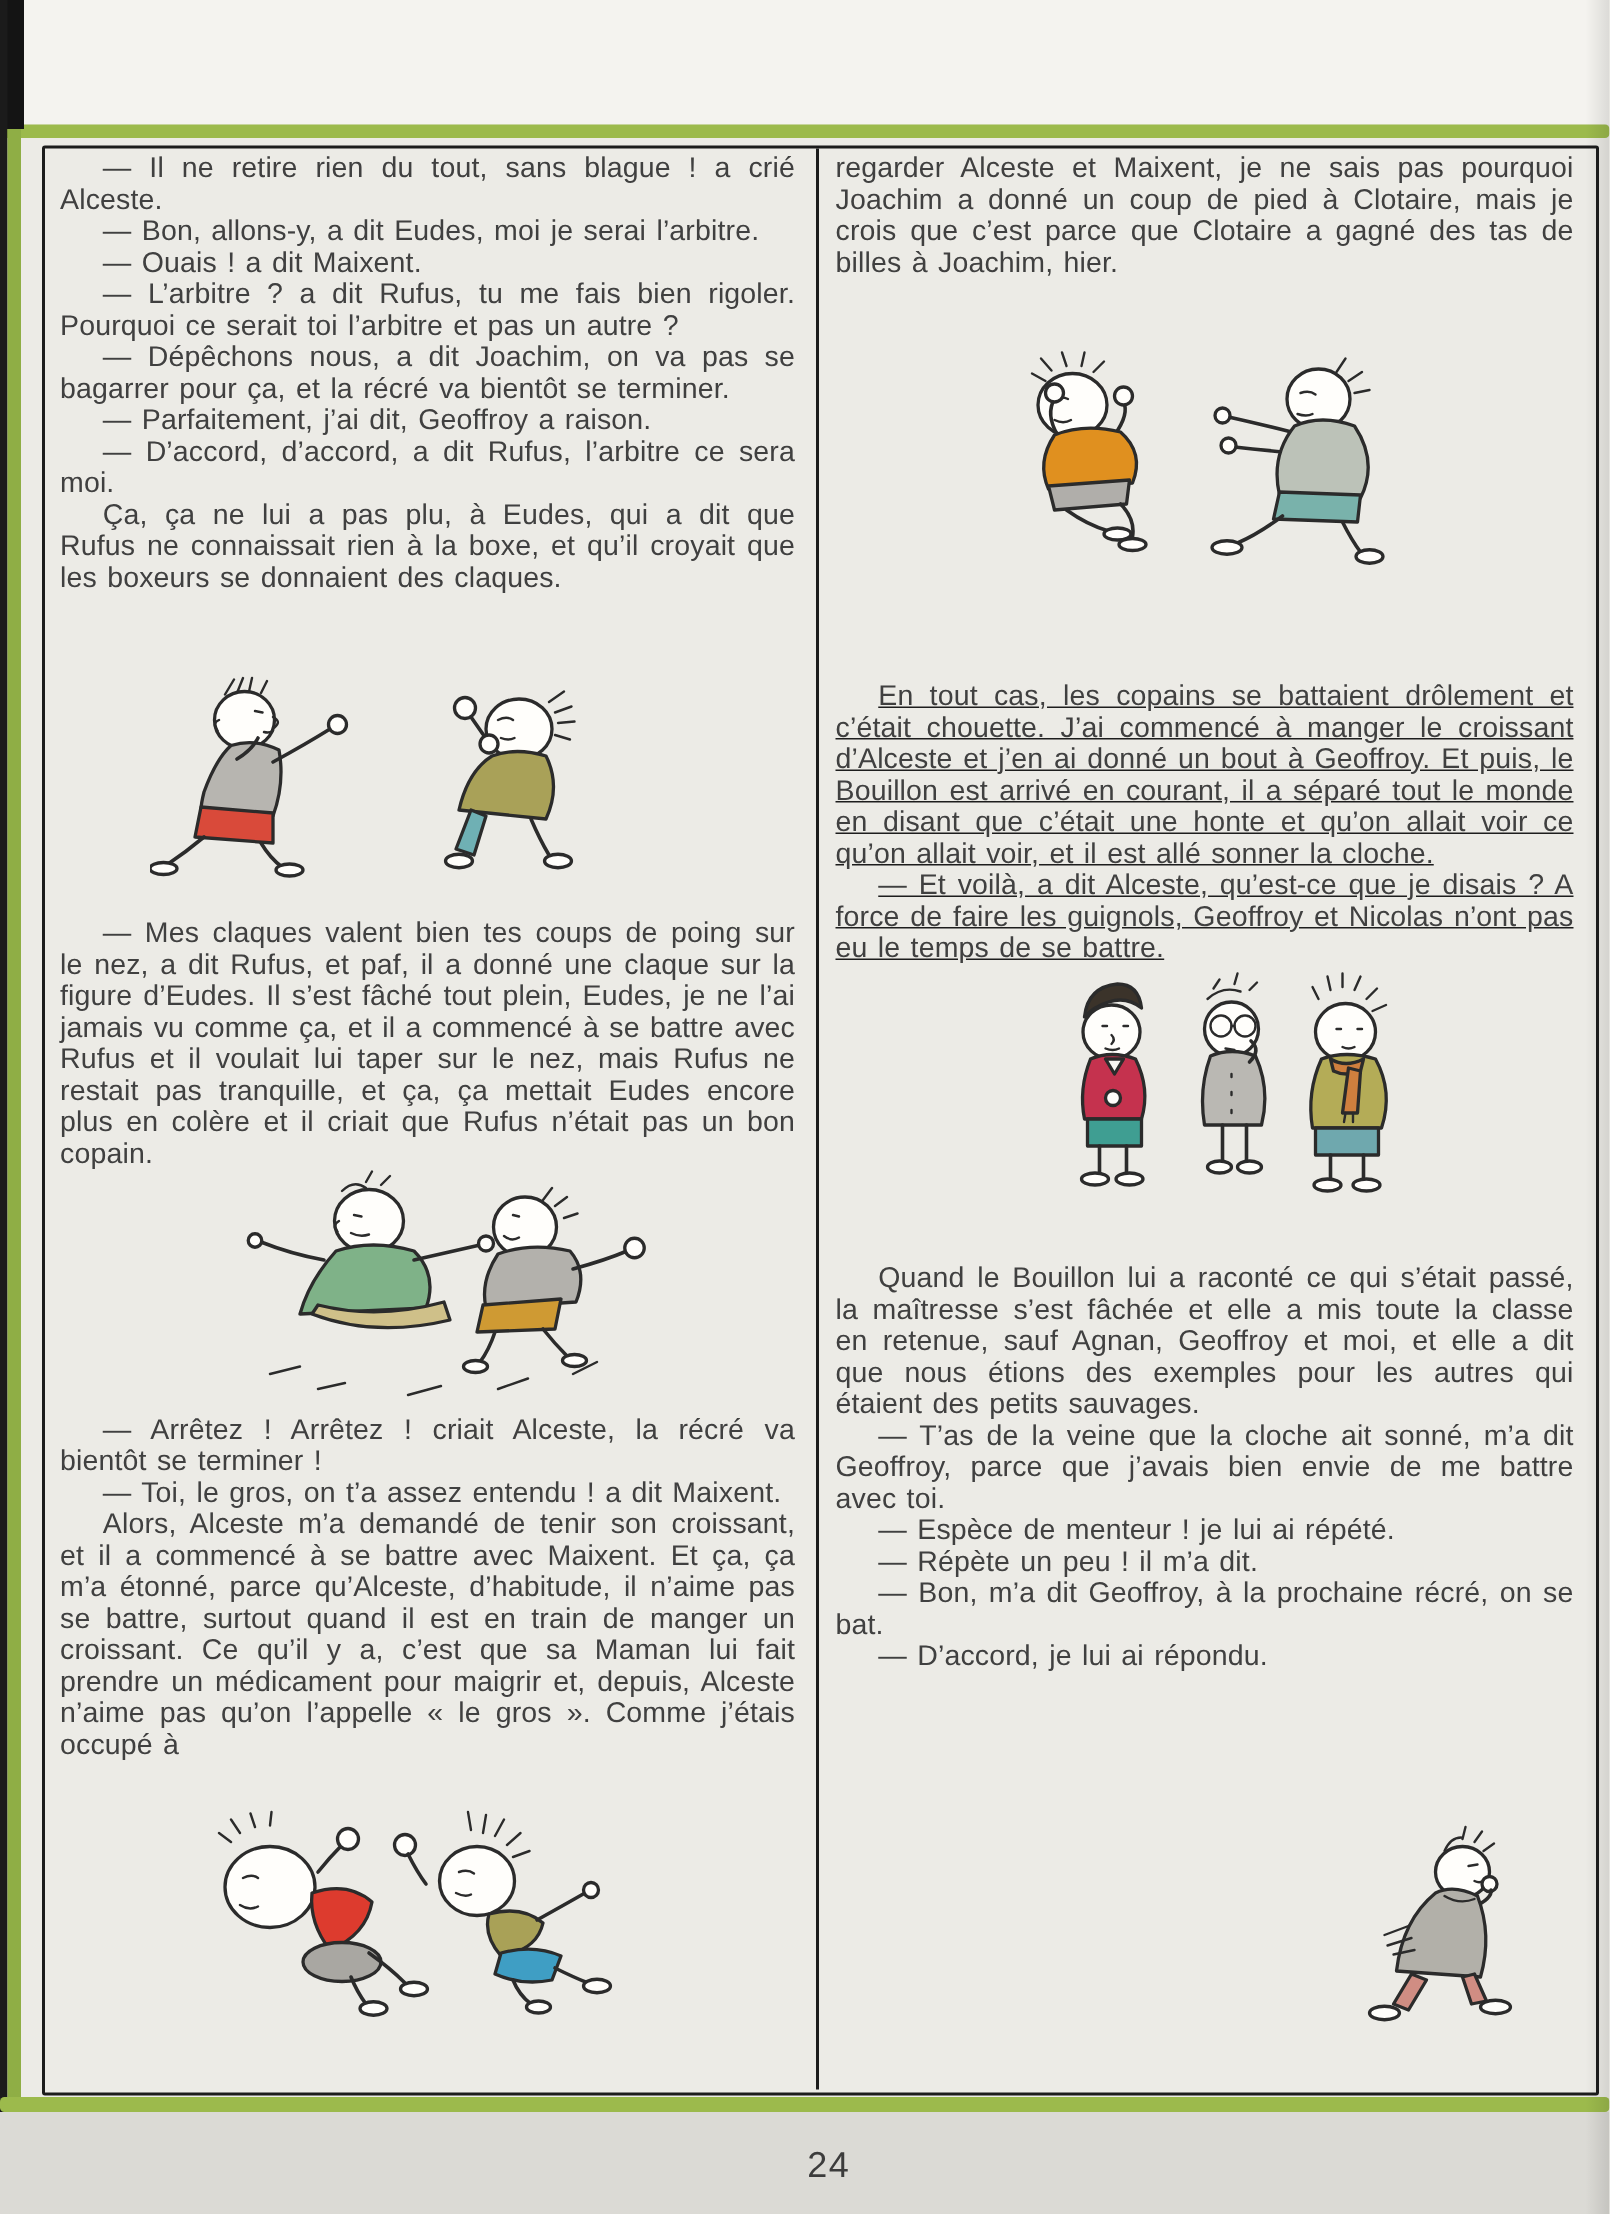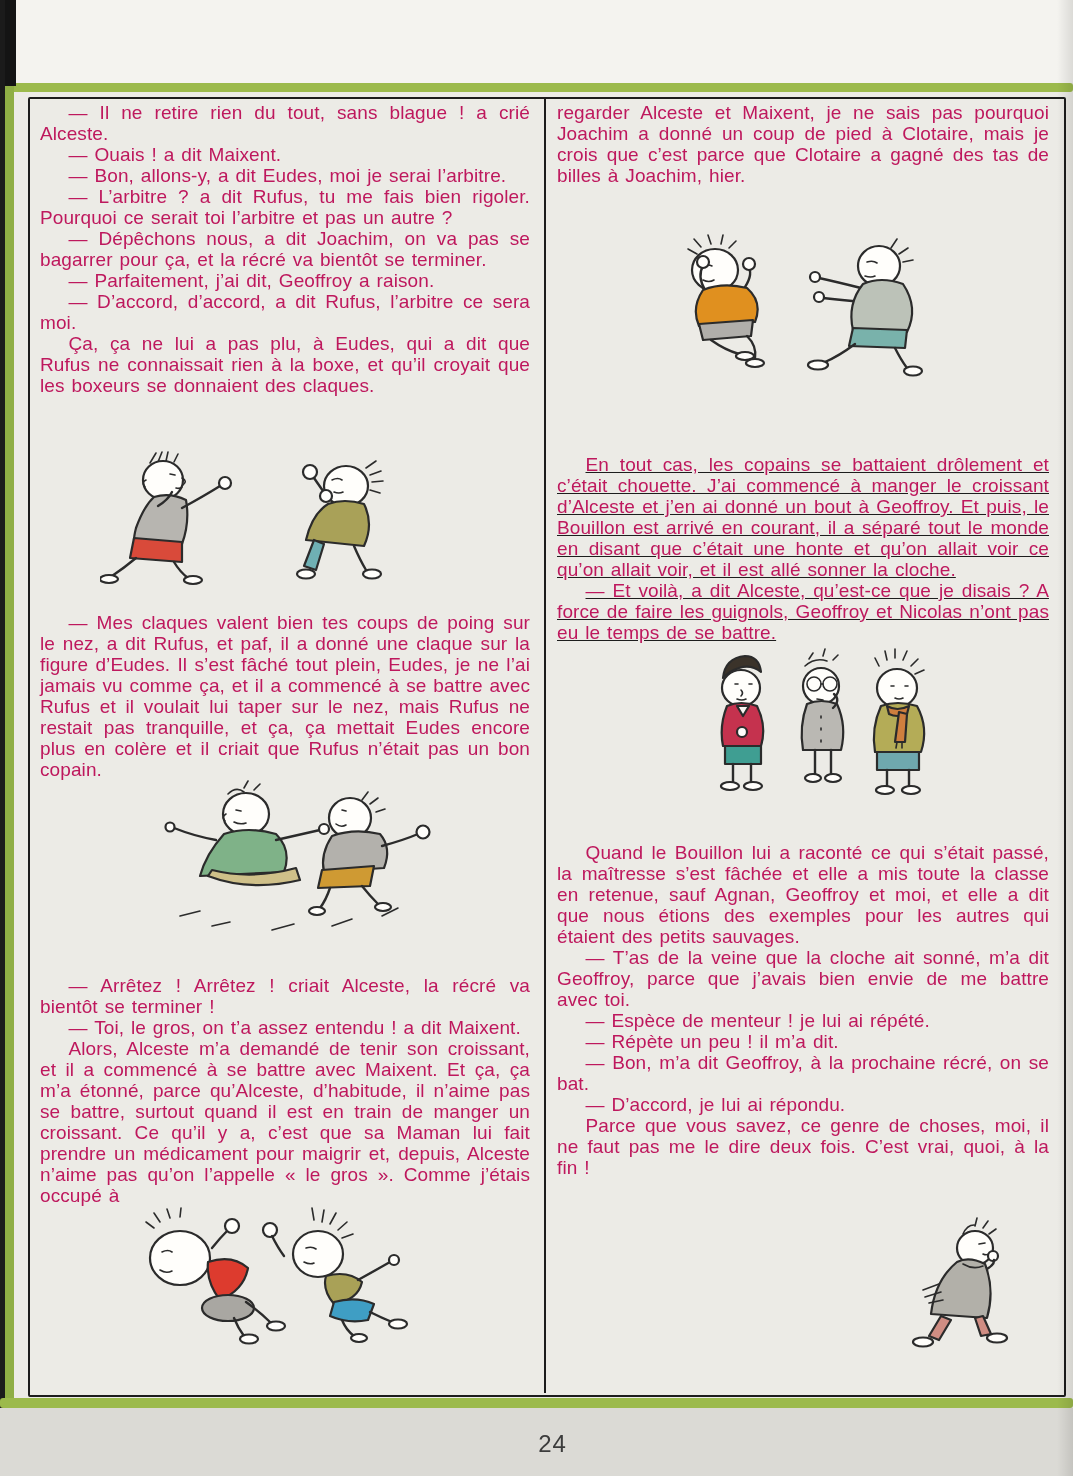--- a/index.html
+++ b/index.html
@@ -22,26 +22,26 @@
   .page-border{position:absolute;left:28px;top:97px;width:1034px;height:1296px;
     border:2px solid #1c1c1c;border-radius:2px;background:transparent;}
   .column-divider{position:absolute;left:544px;top:99px;width:2px;height:1294px;background:#1c1c1c;}
   .page-number{position:absolute;top:1430px;left:0;width:100%;text-align:center;
     font-size:24px;color:#3c3c3c;letter-spacing:1px;padding-left:16px;}
 
   
   .tblock{position:absolute;width:490px;}
   .tblock p{
     margin:0;font-size:19px;line-height:21px;text-align:justify;
-    text-indent:1.5em;letter-spacing:0.1px;word-spacing:1.5px;color:#be185d;
+    text-indent:1.5em;letter-spacing:0.1px;word-spacing:1.5px;color:#404040;
   }
   .tblock p.cont{text-indent:0;}
   #block-l1{left:40px;top:102px;}
   #block-l2{left:40px;top:612px;}
-  #block-l3{left:40px;top:943px;margin-top:32px;}
+  #block-l3{left:40px;top:943px;}
   #block-r1{left:557px;top:102px;width:492px;}
   #block-r2{left:557px;top:454px;width:492px;text-decoration:underline;}
   #block-r3{left:557px;top:842px;width:492px;}
 
   
   .illus{position:absolute;}
   #illus-1{left:100px;top:450px;}
   #illus-2{left:150px;top:778px;}
   #illus-3{left:118px;top:1200px;}
   #illus-4{left:645px;top:232px;}
@@ -60,22 +60,22 @@
 <div class="edge-black"></div>
 <div class="edge-green"></div>
 <div class="page-border"></div>
 <div class="column-divider"></div>
 <div class="green-h-bottom"></div>
 <div class="bottom-grey"></div>
 <div class="right-shadow"></div>
 
 <div class="tblock" id="block-l1">
   <p>— Il ne retire rien du tout, sans blague ! a crié Alceste.</p>
+  <p>— Bon, allons-y, a dit Eudes, moi je serai l’arbitre.</p>
   <p>— Ouais ! a dit Maixent.</p>
-  <p>— Bon, allons-y, a dit Eudes, moi je serai l’arbitre.</p>
   <p>— L’arbitre ? a dit Rufus, tu me fais bien rigoler. Pourquoi ce serait toi l’arbitre et pas un autre ?</p>
   <p>— Dépêchons nous, a dit Joachim, on va pas se bagarrer pour ça, et la récré va bientôt se terminer.</p>
   <p>— Parfaitement, j’ai dit, Geoffroy a raison.</p>
   <p>— D’accord, d’accord, a dit Rufus, l’arbitre ce sera moi.</p>
   <p>Ça, ça ne lui a pas plu, à Eudes, qui a dit que Rufus ne connaissait rien à la boxe, et qu’il croyait que les boxeurs se donnaient des claques.</p>
 </div>
 
 <div class="tblock" id="block-l2">
   <p>— Mes claques valent bien tes coups de poing sur le nez, a dit Rufus, et paf, il a donné une claque sur la figure d’Eudes. Il s’est fâché tout plein, Eudes, je ne l’ai jamais vu comme ça, et il a commencé à se battre avec Rufus et il voulait lui taper sur le nez, mais Rufus ne restait pas tranquille, et ça, ça mettait Eudes encore plus en colère et il criait que Rufus n’était pas un bon copain.</p>
 </div>
@@ -95,21 +95,20 @@
   <p>— Et voilà, a dit Alceste, qu’est-ce que je disais ? A force de faire les guignols, Geoffroy et Nicolas n’ont pas eu le temps de se battre.</p>
 </div>
 
 <div class="tblock" id="block-r3">
   <p>Quand le Bouillon lui a raconté ce qui s’était passé, la maîtresse s’est fâchée et elle a mis toute la classe en retenue, sauf Agnan, Geoffroy et moi, et elle a dit que nous étions des exemples pour les autres qui étaient des petits sauvages.</p>
   <p>— T’as de la veine que la cloche ait sonné, m’a dit Geoffroy, parce que j’avais bien envie de me battre avec toi.</p>
   <p>— Espèce de menteur ! je lui ai répété.</p>
   <p>— Répète un peu ! il m’a dit.</p>
   <p>— Bon, m’a dit Geoffroy, à la prochaine récré, on se bat.</p>
   <p>— D’accord, je lui ai répondu.</p>
-  <p>Parce que vous savez, ce genre de choses, moi, il ne faut pas me le dire deux fois. C’est vrai, quoi, à la fin !</p>
 </div>
 
 <div class="illus" id="illus-1">
 <svg width="330" height="140" viewBox="0 0 330 140">
 
   <path class="sk-thin" d="M50,13 L56,3 M58,12 L62,2 M66,11 L68,2 M74,12 L78,4"></path>
   <ellipse class="fill" cx="63" cy="30" rx="20" ry="19" fill="#fffefb"></ellipse>
   <path class="sk-thin" d="M46,30 q-5,2 -1,7 M70,24 l5,1 M82,28 q6,3 1,7 M76,38 q4,1 6,-1"></path>
   <path class="fill" d="M54,47 Q44,56 36,78 Q34,86 34,90 L82,94 Q90,72 86,50 Q70,42 54,47 Z" fill="#b7b5b0"></path>
   <path class="sk" d="M82,58 Q104,46 120,36"></path>

